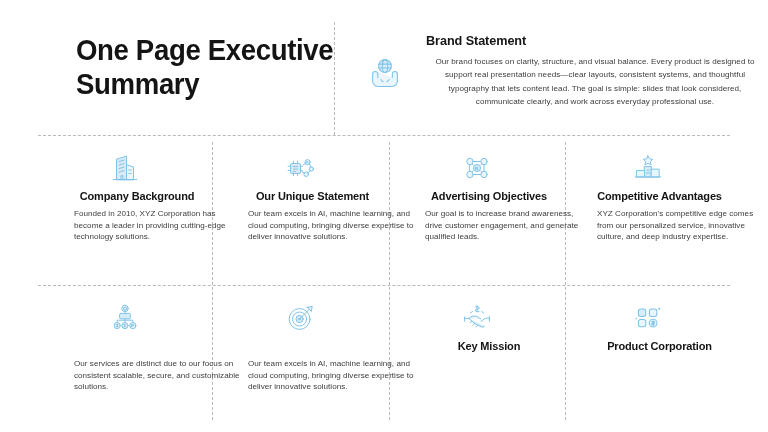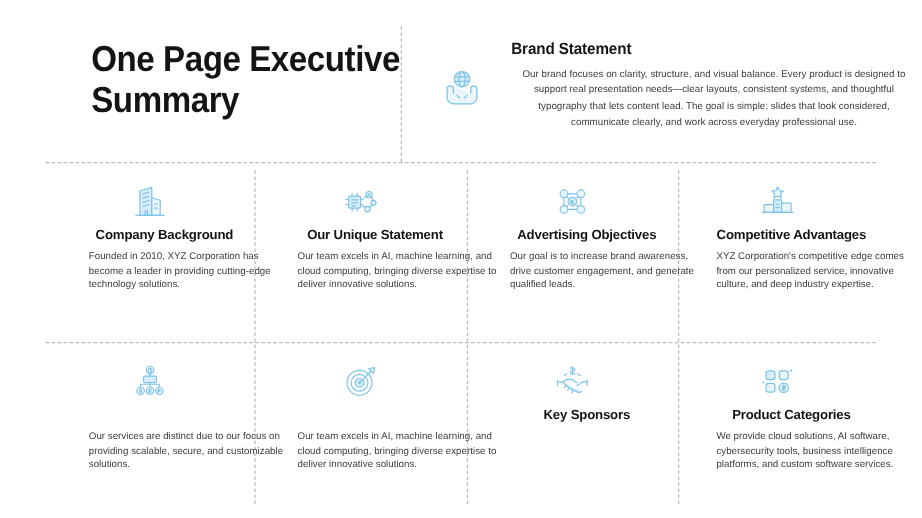--- a/index.html
+++ b/index.html
@@ -219,21 +219,21 @@
               <path d="M7.2 18.4v-2.2h15.6v2.2M15 14.8v3.6"></path>
               <circle cx="7.2" cy="21.6" r="3.1" fill="#EAF5FC"></circle>
               <circle cx="15" cy="21.6" r="3.1" fill="#EAF5FC"></circle>
               <circle cx="22.8" cy="21.6" r="3.1" fill="#EAF5FC"></circle>
               <path d="M7.2 20.1v3M6.3 20.7h1.6M6.3 22.5h1.6"></path>
               <path d="M13.8 20.4h2.1l-2.1 2.4h2.1"></path>
               <path d="M21.6 22.8v-2.4h1.3a.8.8 0 010 1.6h-1.3"></path>
             </g>
           </svg>
         </div>
-        <div class="card-body">Our services are distinct due to our focus on providing scalable, secure, and customizable solutions.</div>
+        <div class="card-body">Our services are distinct due to our focus on consistent scalable, secure, and customizable solutions.</div>
       </div>
 
       <div class="card c1">
         <div class="card-icon">
           <svg width="30" height="28" viewBox="0 0 30 28">
             <g fill="none" stroke="#7FC4E8" stroke-width="1" stroke-linecap="round" stroke-linejoin="round">
               <circle cx="13.6" cy="15" r="10.4"></circle>
               <circle cx="13.6" cy="15" r="7"></circle>
               <circle cx="13.6" cy="15" r="3.6" fill="#D6ECF8"></circle>
               <circle cx="13.6" cy="15" r="1.2" fill="#7FC4E8" stroke="none"></circle>
@@ -252,35 +252,34 @@
               <path d="M15 1.6v6.2M13.4 2.8h2.6a1.2 1.2 0 010 2.4h-1.4a1.2 1.2 0 000 2.4h2.6"></path>
               <path d="M10.4 7.6l-2 1.4M19.6 7.6l2 1.4"></path>
               <path d="M2.6 14.4h4.2l3.4-2.2h4.6l4 2.8" fill="#EAF5FC"></path>
               <path d="M27.4 14.2h-4l-4.4 3.2"></path>
               <path d="M6.8 14.4l5.2 4.6c1 .9 2.2 1.6 3.4 2.1l4.2 1.8c1.1.5 2.4.1 3-.9" fill="#D6ECF8"></path>
               <path d="M9.8 17.2l-1.6 1.6M12.6 19.6l-1.6 1.6M15.6 21.6l-1.4 1.5"></path>
               <path d="M2.6 12.8v4.6M27.4 12.6v4.6"></path>
             </g>
           </svg>
         </div>
-        <div class="card-title">Key Sponsors</div>
+        <div class="card-title">Key Mission</div>
       </div>
 
       <div class="card c3">
         <div class="card-icon">
           <svg width="30" height="28" viewBox="0 0 30 28">
             <g fill="none" stroke="#7FC4E8" stroke-width="1.05" stroke-linecap="round" stroke-linejoin="round">
               <rect x="5.4" y="5" width="7.4" height="7.4" rx="2.2" fill="#D6ECF8"></rect>
               <rect x="16.4" y="5" width="7.4" height="7.4" rx="2.2" fill="#EAF5FC"></rect>
               <rect x="5.4" y="15.4" width="7.4" height="7.4" rx="2.2" fill="#EAF5FC"></rect>
               <circle cx="20.1" cy="19.1" r="3.9" fill="#EAF5FC"></circle>
               <path d="M20.1 16.8v4.6M19 17.6h1.8a.8.8 0 010 1.6h-1.4a.8.8 0 000 1.6h1.8"></path>
               <path d="M26.2 3.2l.5 1.1 1.1.5-1.1.5-.5 1.1-.5-1.1-1.1-.5 1.1-.5z" fill="#7FC4E8" stroke="none"></path>
               <path d="M3.1 13.4l.4.9.9.4-.9.4-.4.9-.4-.9-.9-.4.9-.4z" fill="#7FC4E8" stroke="none"></path>
             </g>
           </svg>
         </div>
-        <div class="card-title">Product Categories</div>
-        <div class="card-body">We provide cloud solutions, AI software, cybersecurity tools, business intelligence platforms, and custom software services.</div>
+        <div class="card-title">Product Corporation</div>
       </div>
     </div>
   </div>
 </div>
 
 </body></html>

